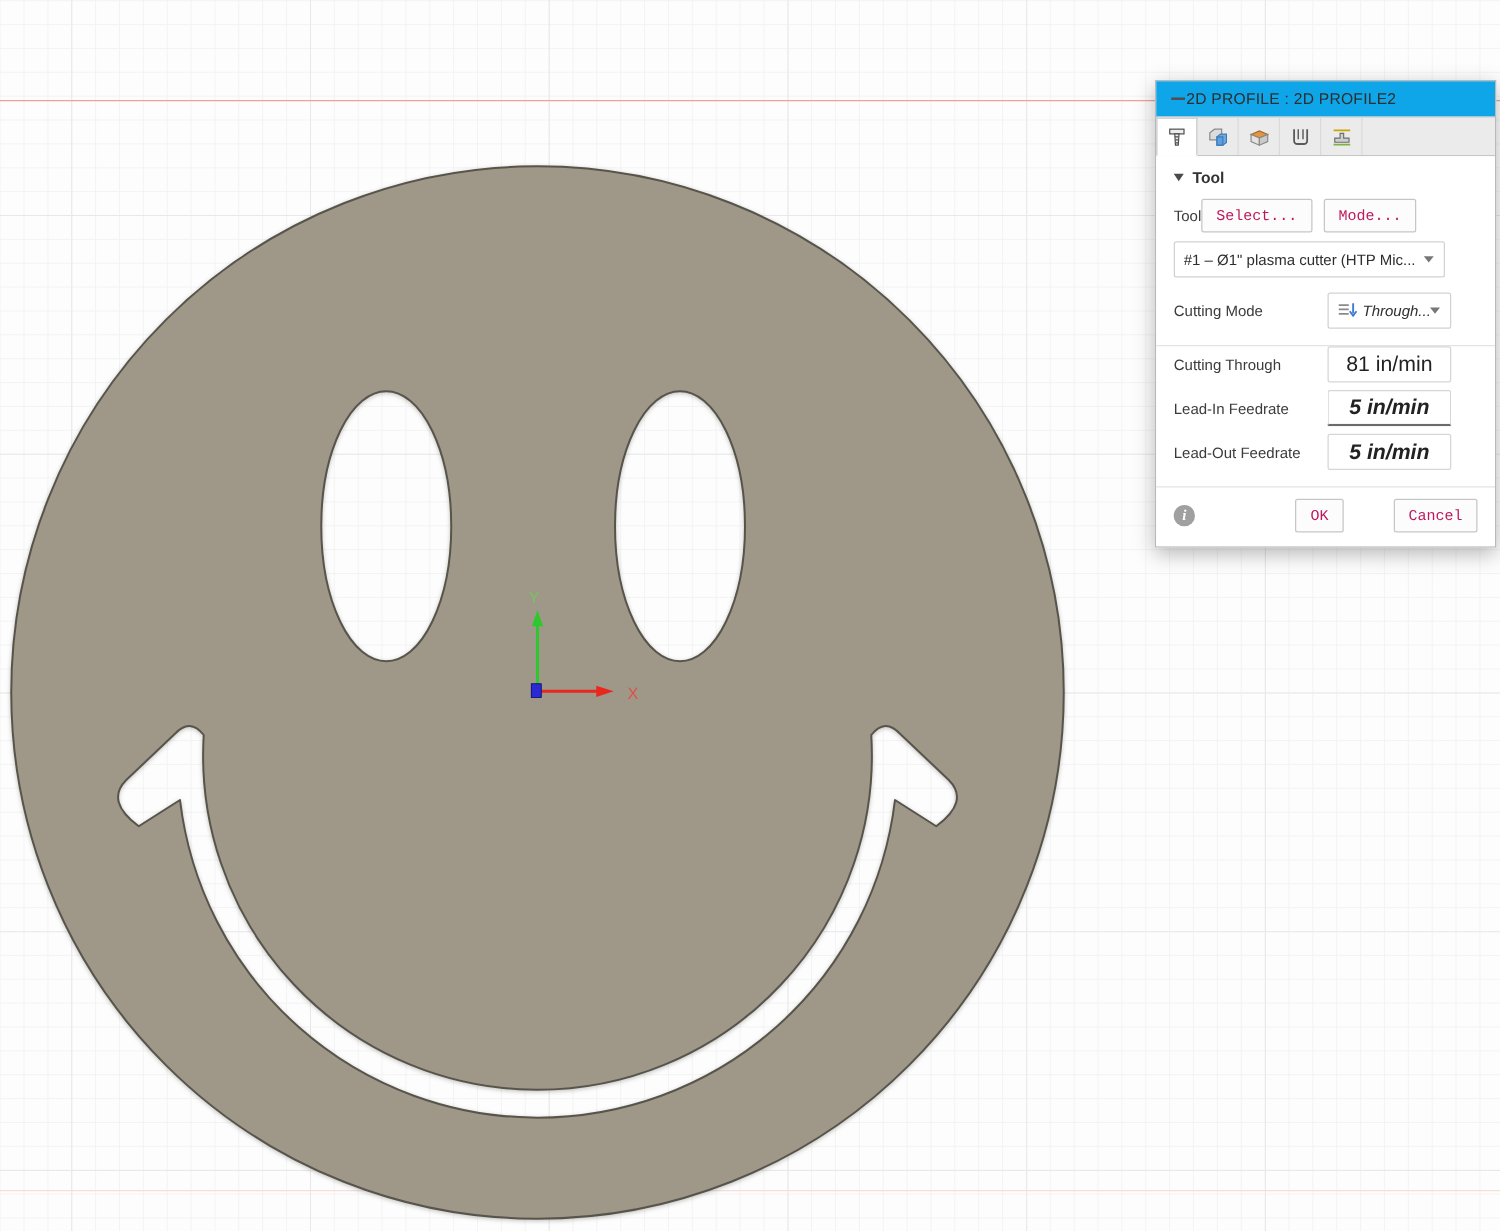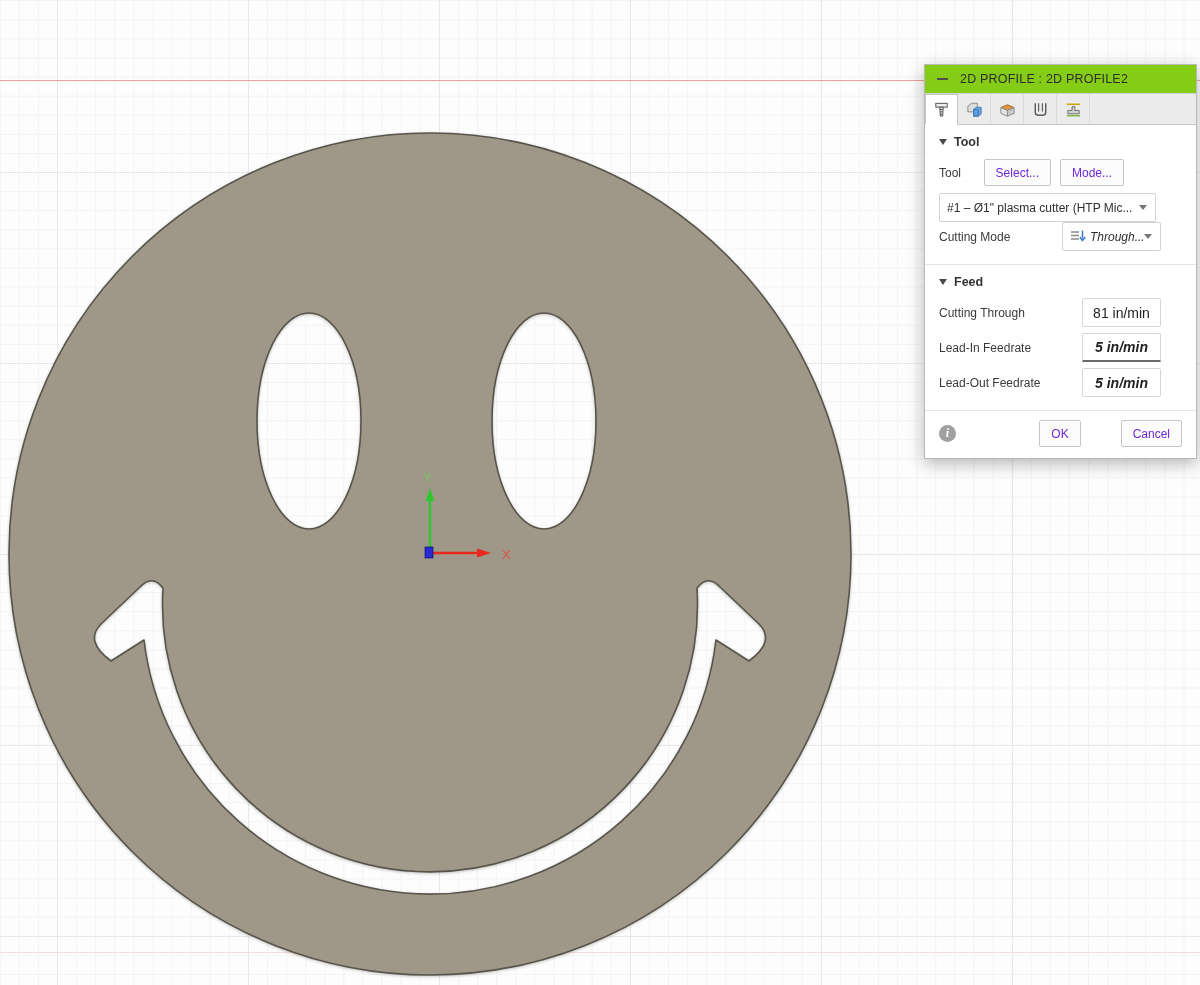--- a/index.html
+++ b/index.html
@@ -27,22 +27,22 @@
   .axis-label { font-family:"Liberation Sans", sans-serif; font-size:13px; }
 
   
   .dialog {
     position:absolute; left:924px; top:64px; width:273px;
     background:#ffffff; border:1px solid #b9b9b9; box-sizing:border-box;
     box-shadow: 0 5px 16px rgba(0,0,0,0.28);
     font-size:12px; color:#383838;
   }
   .dlg-header {
-    height:28px; background:#84cc16; border-bottom:1px solid #d2d2d2;
-    display:flex; align-items:center; padding:0 10px; gap:12px;text-align:right;
+    height:28px; background:#0ea5e9; border-bottom:1px solid #d2d2d2;
+    display:flex; align-items:center; padding:0 10px; gap:1px;text-align:right;
   }
   .collapse { width:11px; height:2px; background:#4f4f4f; margin-left:2px; flex:none; }
   .title { font-size:12.5px; color:#2e2e2e; letter-spacing:.2px; white-space:nowrap; }
 
   .tabs { display:flex; background:#ebebeb; border-bottom:1px solid #c6c6c6; height:30px; }
   .tab {
     width:33px; box-sizing:border-box; display:flex; align-items:center; justify-content:center;
     border-right:1px solid #dadada; cursor:pointer;
   }
   .tab.active {
@@ -55,48 +55,48 @@
     display:flex; align-items:center; gap:7px; padding:10px 14px 9px;
     font-weight:bold; font-size:12.5px; color:#333;
   }
   .tri {
     width:0; height:0; border-left:4.5px solid transparent; border-right:4.5px solid transparent;
     border-top:6px solid #4a4a4a; flex:none;
   }
   .row {
     display:flex; align-items:center; margin:0 14px 6px; min-height:29px;
   }
-  .row.gap-top { }
+  .row.gap-top { margin-top:12px; }
   .lbl { font-size:12px; color:#3b3b3b; white-space:nowrap; }
   .btn-group { margin-left:auto; margin-right:58px; display:flex; gap:9px; }
   .btn {
-    font-family:Liberation Sans, sans-serif;
+    font-family:Liberation Mono, monospace;
     background:#fcfcfc; border:1px solid #c6c6c6; border-radius:2px;
-    font-size:12px; color:#6d28d9; padding:5px 11px; height:27px; box-sizing:border-box;
+    font-size:12px; color:#be185d; padding:5px 11px; height:27px; box-sizing:border-box;
     cursor:pointer; white-space:nowrap;
   }
   .dropdown {
     display:flex; align-items:center; background:#fff; border:1px solid #d2d2d2; border-radius:2px;
     height:29px; box-sizing:border-box; padding:0 7px; cursor:pointer; overflow:hidden;
   }
   .dropdown .dd-text { font-size:12px; color:#2e2e2e; white-space:nowrap; overflow:hidden; }
   .caret {
     margin-left:auto; flex:none; width:0; height:0;
     border-left:4px solid transparent; border-right:4px solid transparent;
     border-top:5px solid #777; padding-left:0; margin-right:1px;
   }
   .tool-dd { width:217px; margin:6px 0 0 14px; }
   .ctl { width:99px; margin-left:auto; margin-right:21px; }
   .ctl .dd-text { margin:0 auto;font-style:italic; }
   .ctl svg { flex:none; margin-right:4px; }
   .field {
     font-family:"Liberation Sans", sans-serif;
-    width:79px; height:29px; box-sizing:border-box; margin-left:auto; margin-right:21px;
+    width:99px; height:29px; box-sizing:border-box; margin-left:auto; margin-right:21px;
     background:#fff; border:1px solid #d6d6d6; border-radius:2px;
-    font-size:14px; color:#222; text-align:center; padding:4px 4px;
+    font-size:17px; color:#222; text-align:center; padding:4px 4px;
   }
   .field.bold { font-weight:bold;font-style:italic; }
   .field.focused { border-bottom:2px solid #6b6b6b; border-radius:2px 2px 0 0; }
   .divider { height:1px; background:#e4e4e4; margin-top:13px; }
   .footer { display:flex; align-items:center; padding:9px 14px 11px; }
   .info {
     width:17px; height:17px; border-radius:50%; background:#a0a0a0; color:#fff;
     display:flex; align-items:center; justify-content:center;
     font-family:"Liberation Serif", serif; font-style:italic; font-weight:bold; font-size:12px;
     cursor:pointer;
@@ -214,24 +214,20 @@
             <path d="M12.5 1.5 v8" stroke="#3a7bd5" stroke-width="1.5" fill="none"></path>
             <path d="M9.8 8 l2.7 3.5 2.7 -3.5" fill="none" stroke="#3a7bd5" stroke-width="1.5"></path>
           </svg>
           <span class="dd-text">Through...</span>
           <span class="caret"></span>
         </div>
       </div>
 
       <div class="divider"></div>
 
-      <div class="section-head">
-        <span class="tri"></span>
-        <span>Feed</span>
-      </div>
 
 
       <div class="row">
         <span class="lbl">Cutting Through</span>
         <input class="field" value="81 in/min" style="">
       </div>
 
       <div class="row">
         <span class="lbl">Lead-In Feedrate</span>
         <input class="field bold focused" value="5 in/min" style="">

